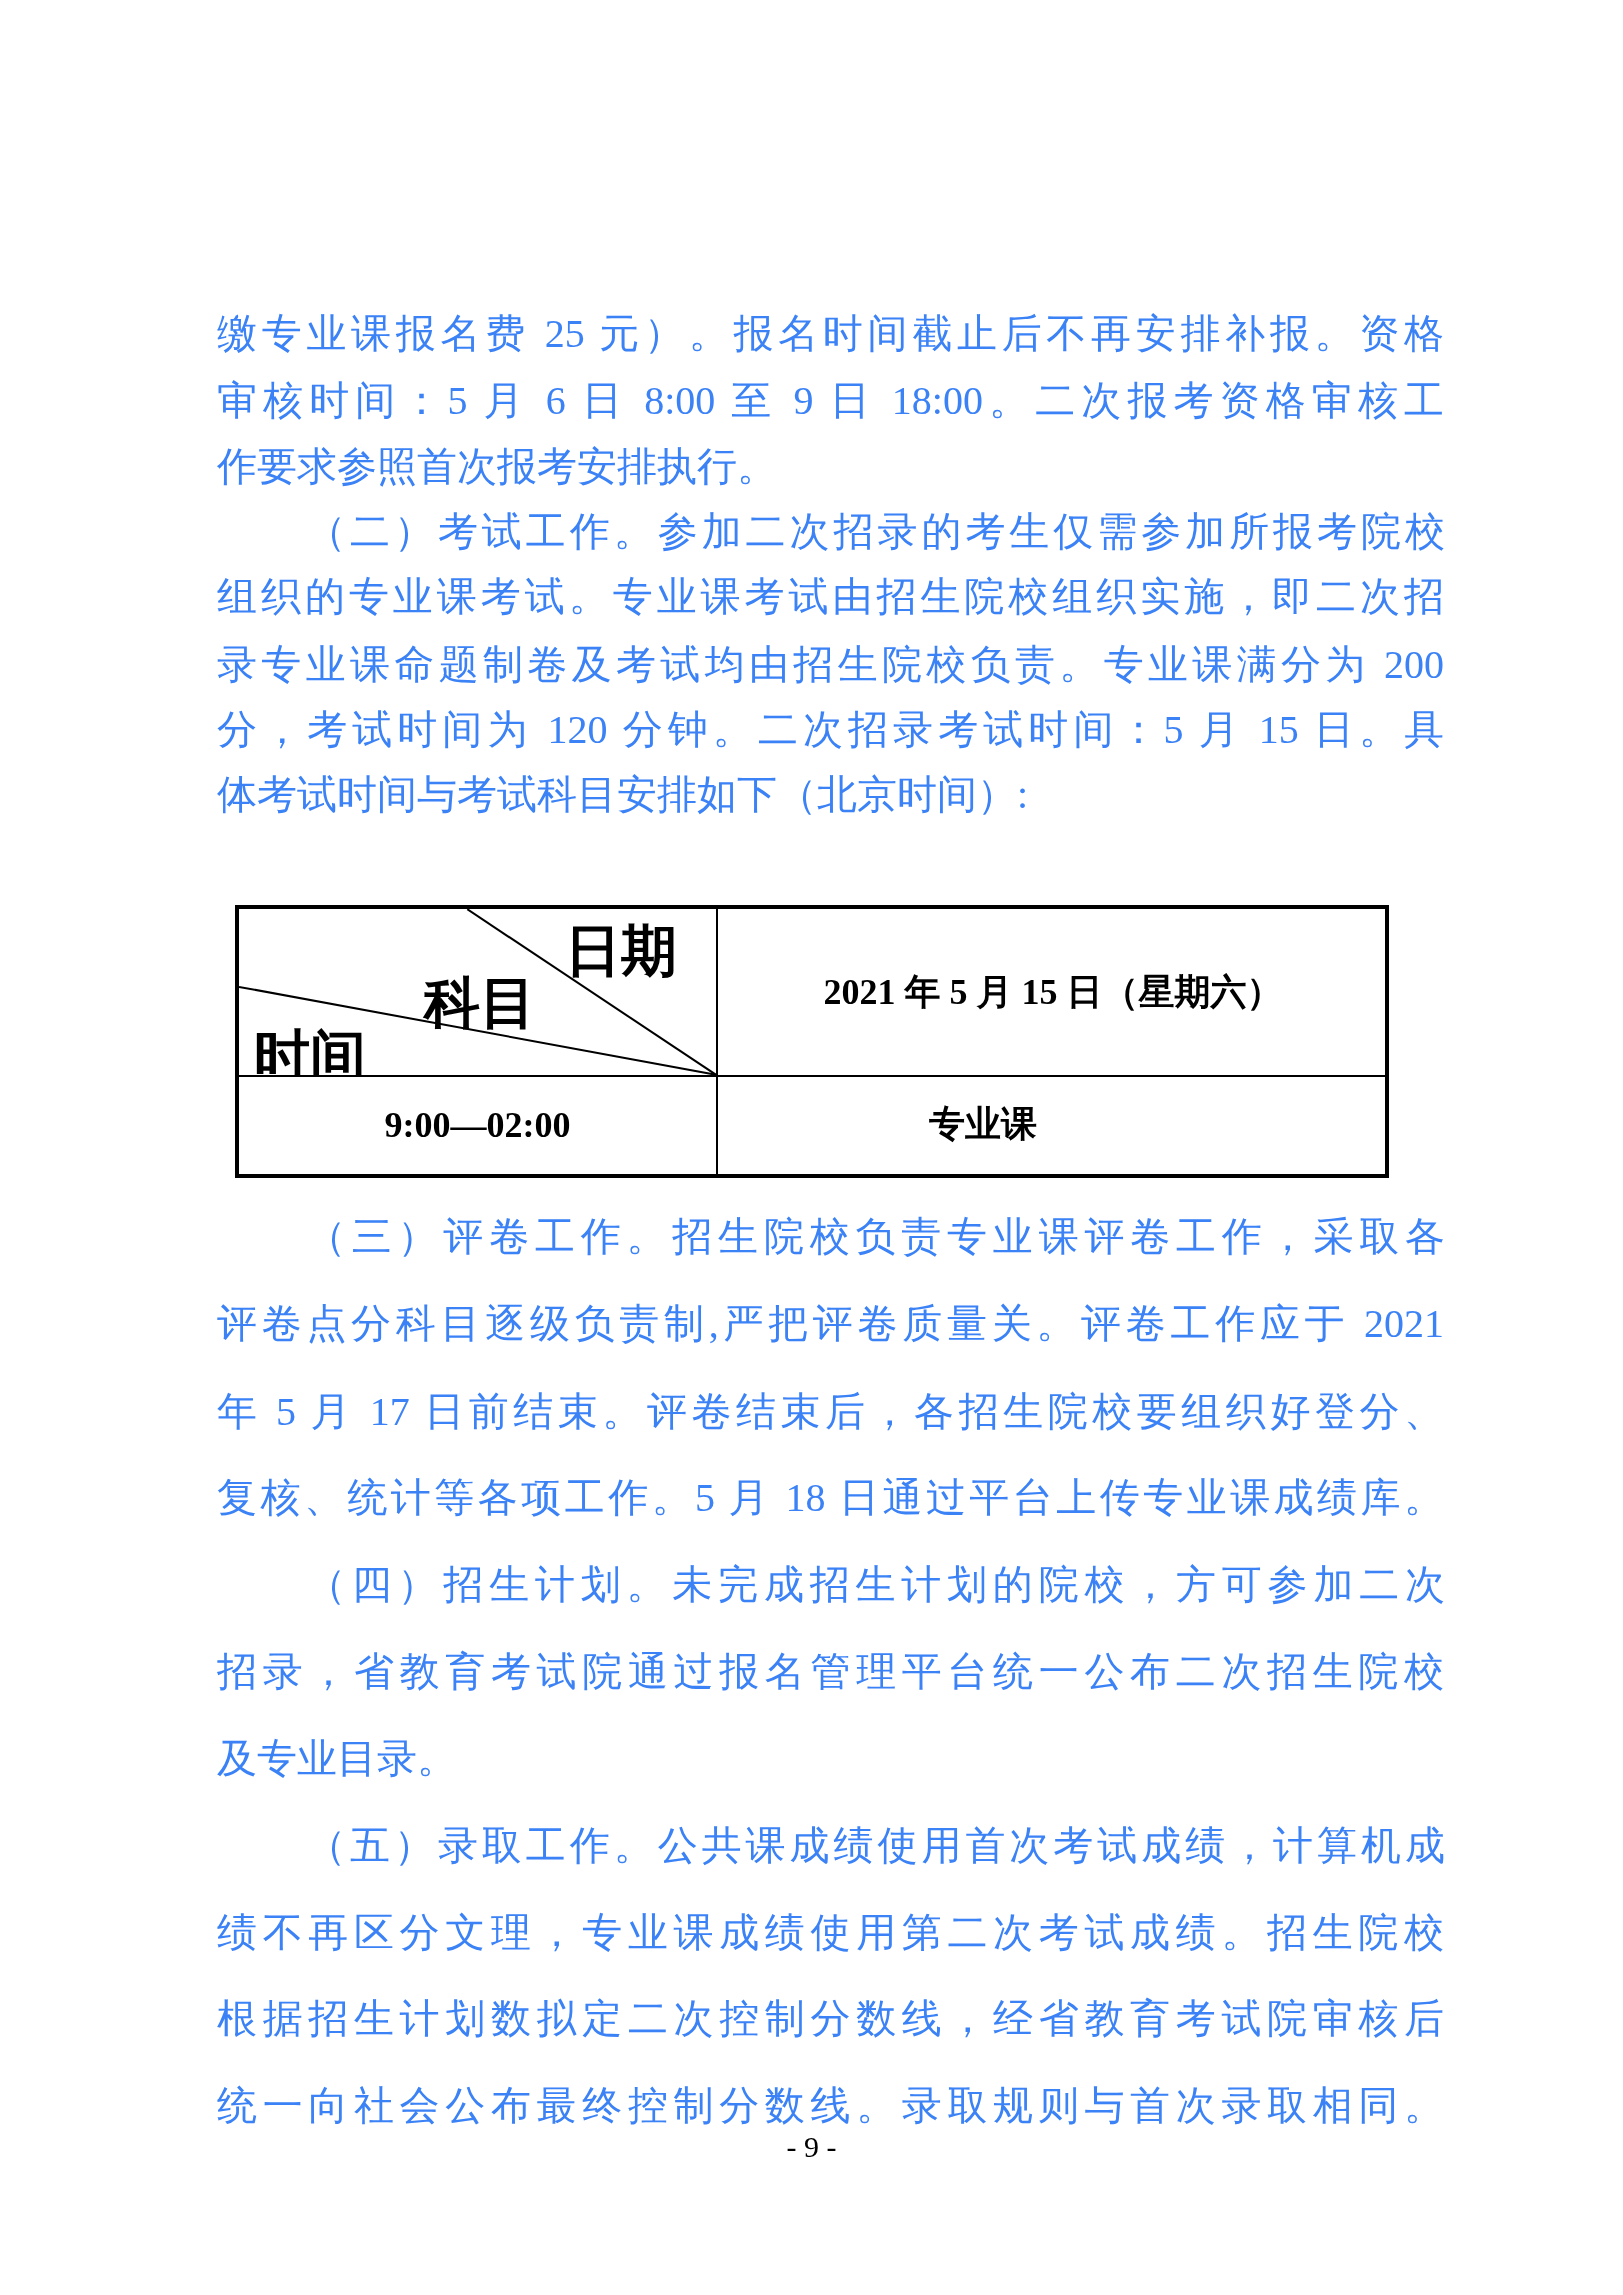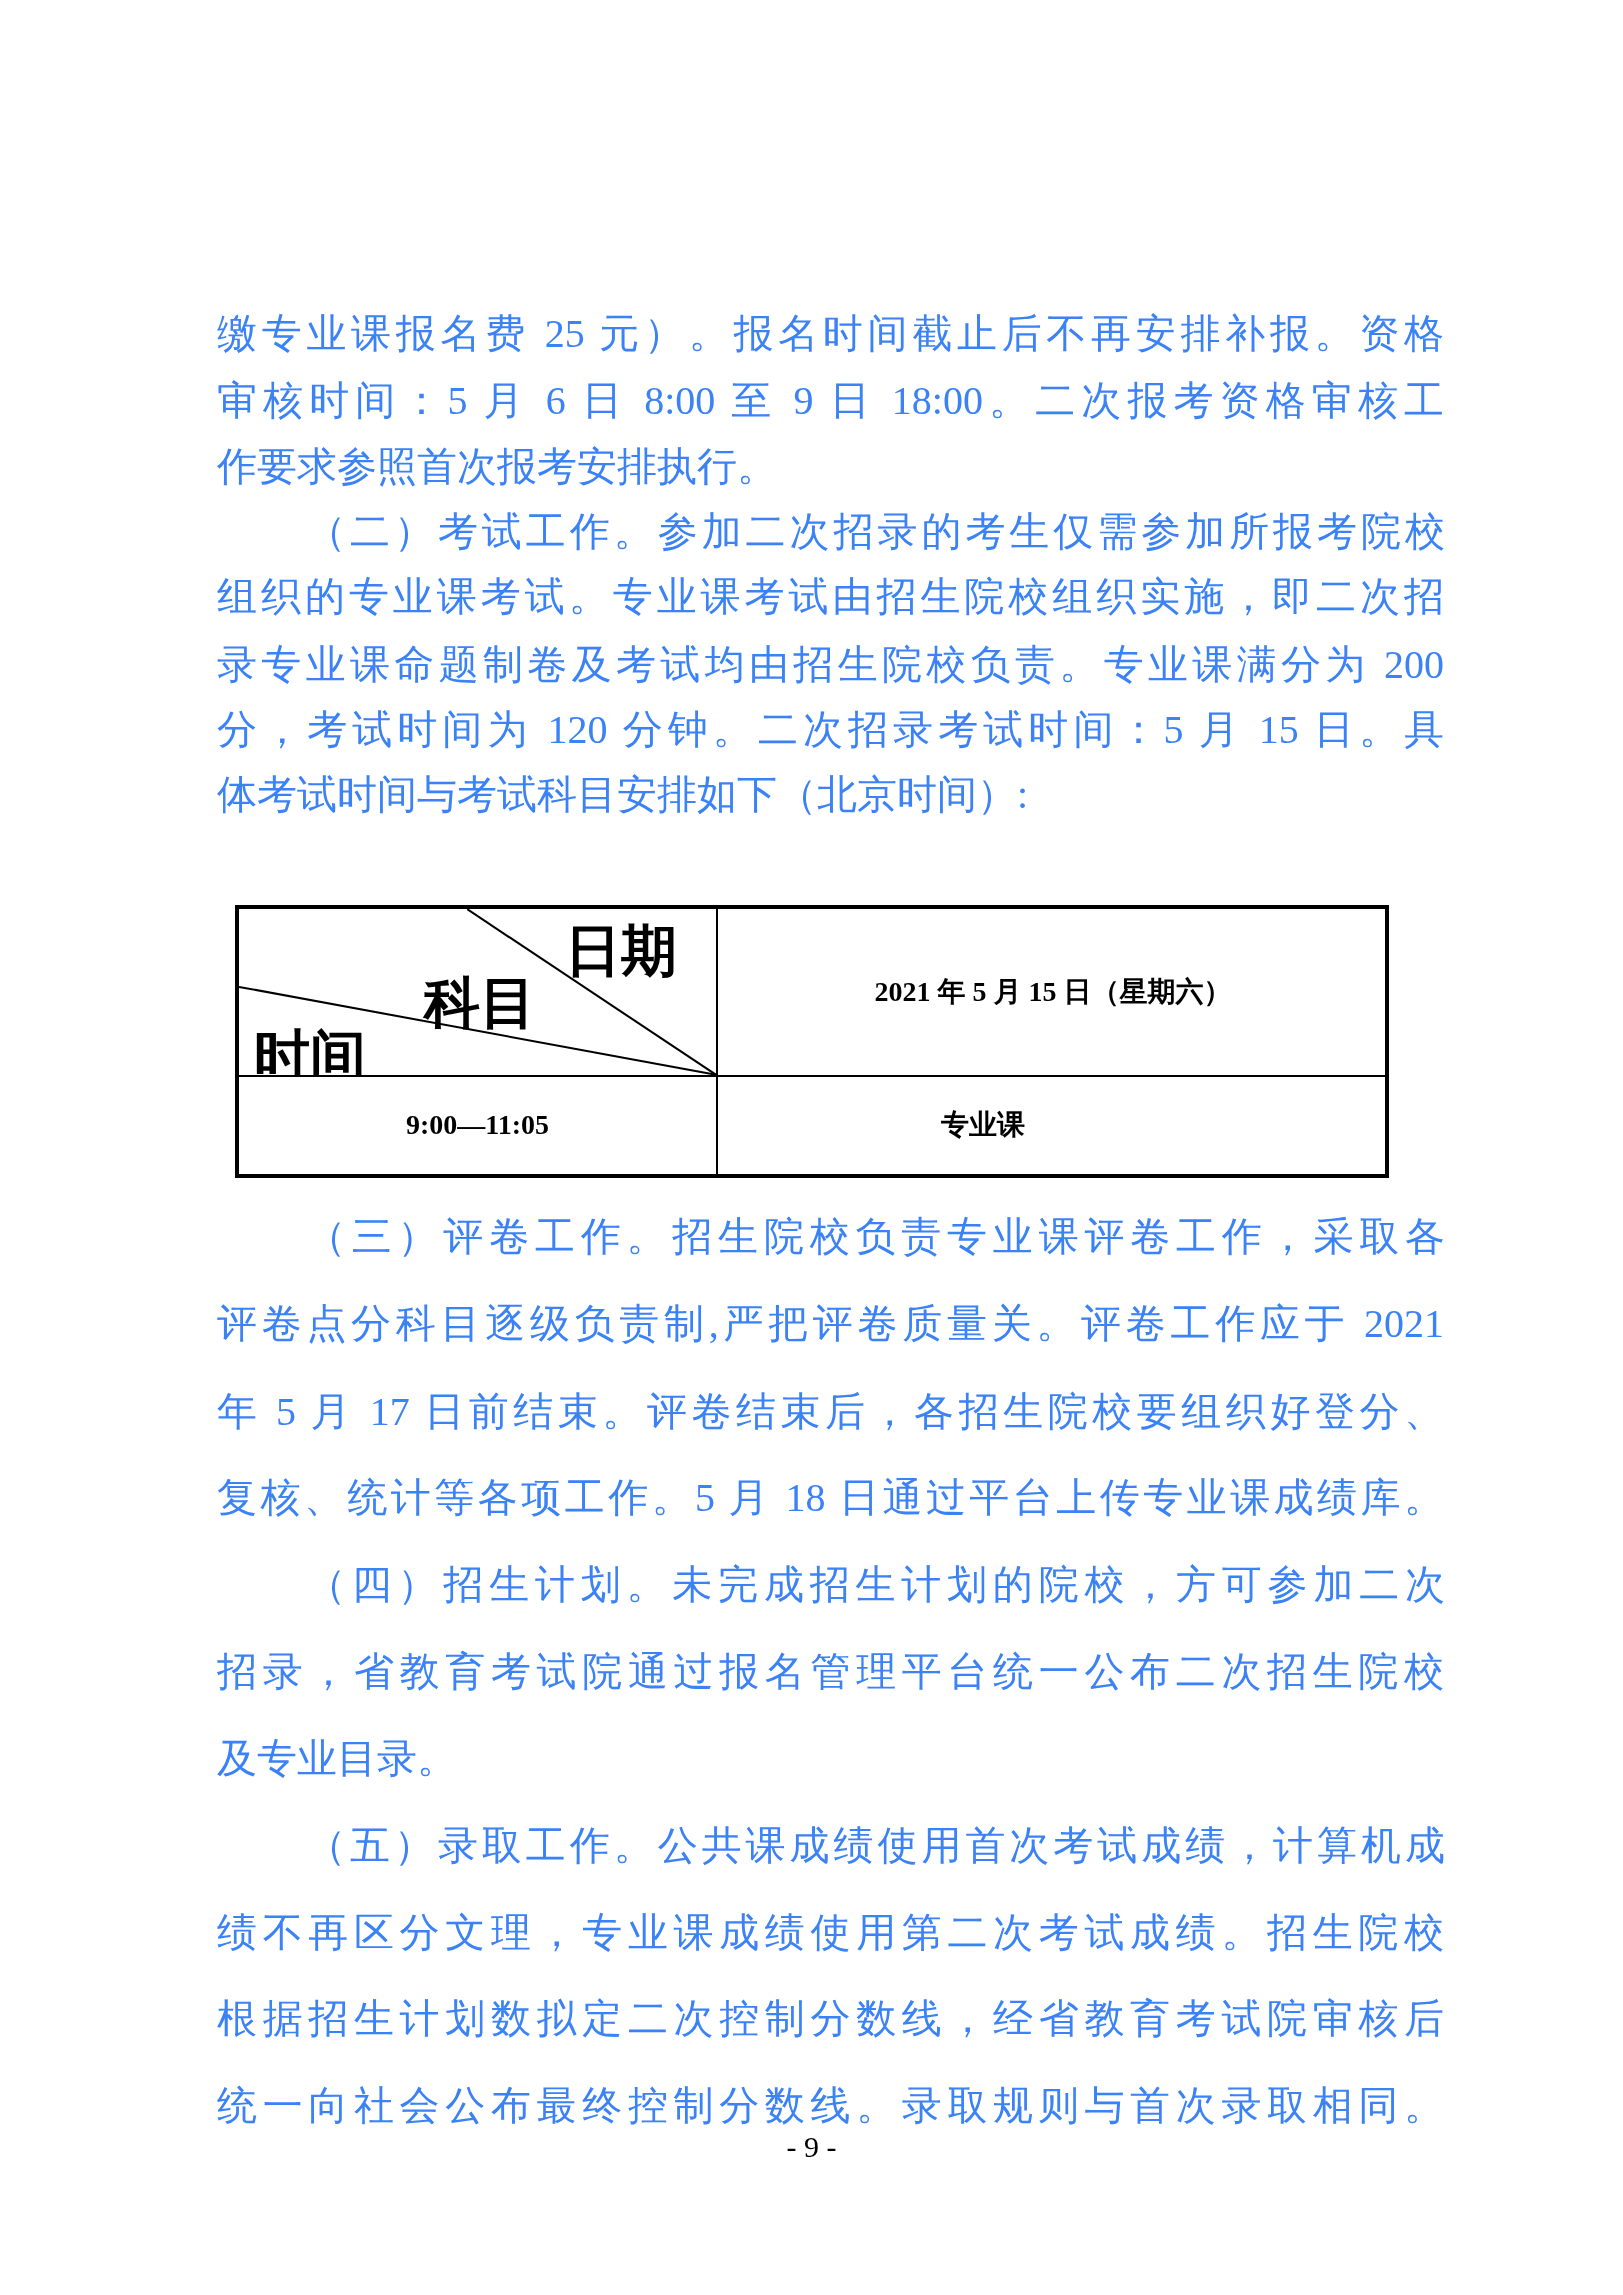--- a/index.html
+++ b/index.html
@@ -62,21 +62,21 @@
     width: 100%;
     height: 2px;
     background: #000000;
   }
   .cell {
     position: absolute;
     display: flex;
     align-items: center;
     justify-content: center;
     font-weight: bold;
-    font-size: 28px;
+    font-size: 36px;
     color: #000000;
   }
   .cell.hdr-right { left: 479px; top: 0; width: 670px; height: 166px; }
   .cell.row-time  { left: 0;     top: 168px; width: 477px; height: 95px; }
   .cell.row-subj  { left: 479px; top: 168px; width: 530px; height: 95px; }
   .corner {
     position: absolute;
     left: 0; top: 0;
     width: 477px; height: 166px;
     overflow: hidden;
@@ -127,21 +127,21 @@
       <svg width="477" height="166" viewBox="0 0 700 243">
         <line x1="335" y1="0" x2="700" y2="243" stroke="#000000" stroke-width="3"></line>
         <line x1="0" y1="114" x2="700" y2="243" stroke="#000000" stroke-width="3"></line>
       </svg>
       <span class="lbl date">日期</span>
       <span class="lbl subject">科目</span>
       <span class="lbl time">时间</span>
     </div>
 
     <div class="cell hdr-right">2021 年 5 月 15 日（星期六）</div>
-    <div class="cell row-time">9:00—11:05</div>
+    <div class="cell row-time">9:00—02:00</div>
     <div class="cell row-subj">专业课</div>
   </div>
 
   <div class="line j indent" style="top:1214px">（三）评卷工作。招生院校负责专业课评卷工作，采取各</div>
   <div class="line j" style="top:1301px">评卷点分科目逐级负责制,严把评卷质量关。评卷工作应于 2021</div>
   <div class="line j" style="top:1389px">年 5 月 17 日前结束。评卷结束后，各招生院校要组织好登分、</div>
   <div class="line j" style="top:1475px">复核、统计等各项工作。5 月 18 日通过平台上传专业课成绩库。</div>
   <div class="line j" style="top:1649px">招录，省教育考试院通过报名管理平台统一公布二次招生院校</div>
   <div class="line j indent" style="top:1562px">（四）招生计划。未完成招生计划的院校，方可参加二次</div>
   <div class="line left" style="top:1736px">及专业目录。</div>

